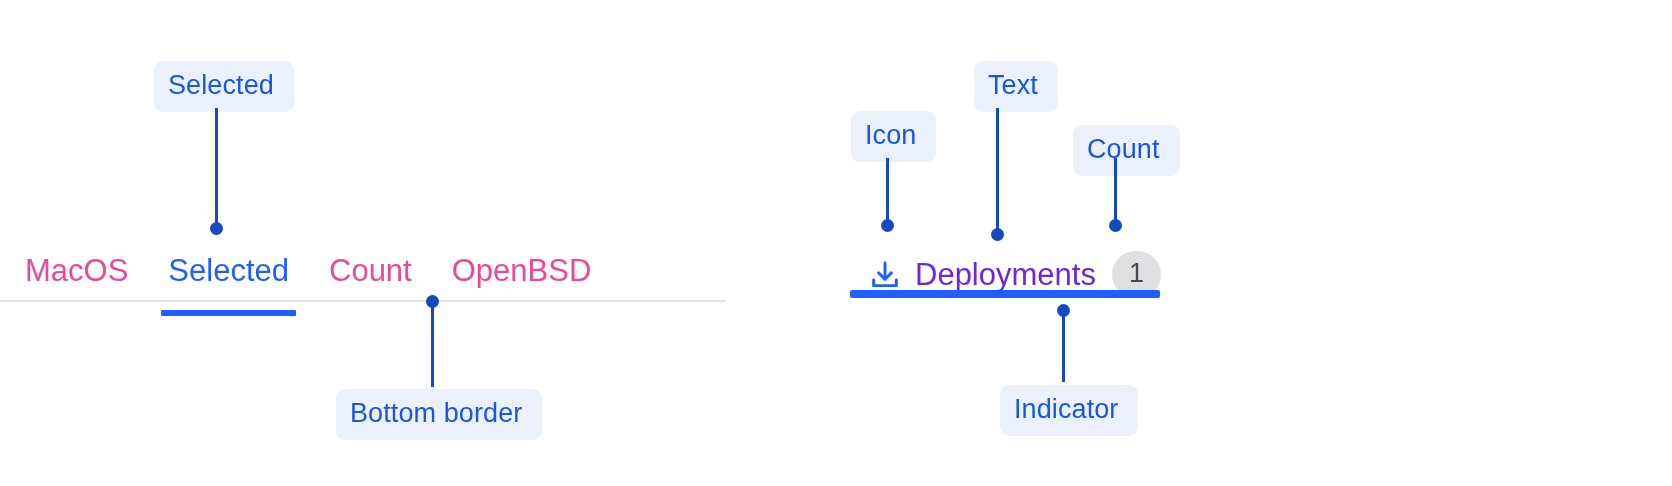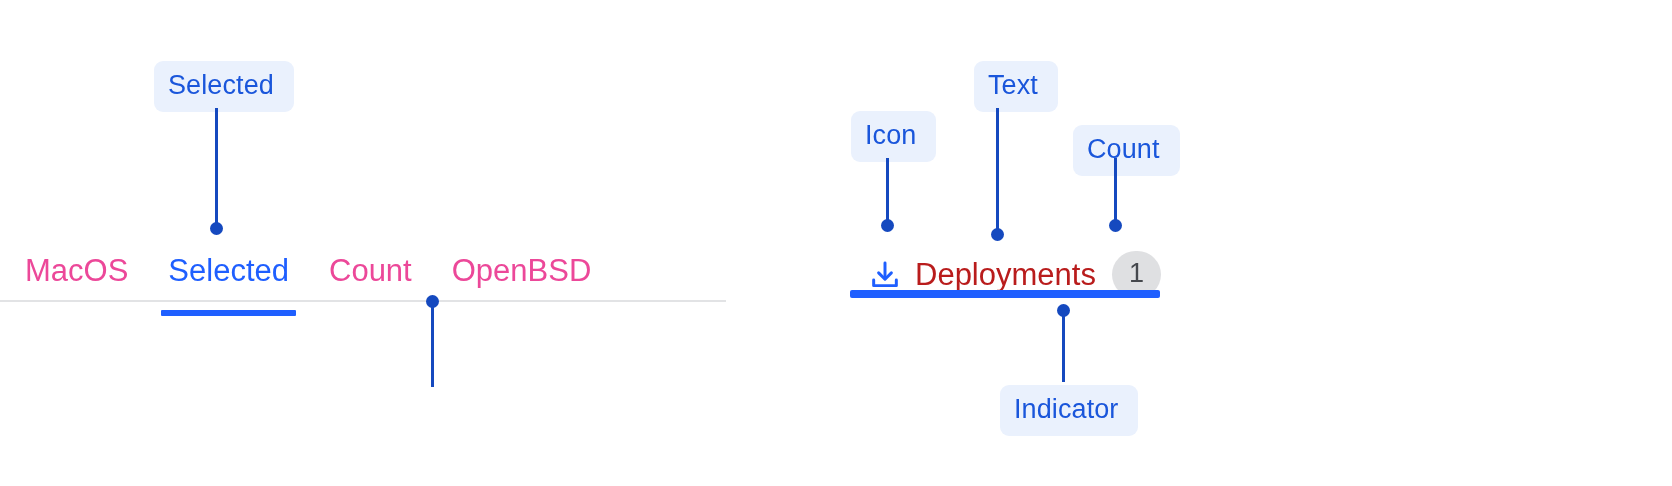--- a/index.html
+++ b/index.html
@@ -94,21 +94,21 @@
     display: inline-flex;
     align-items: center;
     justify-content: center;
     width: 34px;
     height: 34px;
     margin-right: 13px;
   }
   .deploy-label {
     font-size: 31px;
     line-height: 1;
-    color: #b91c1c;
+    color: #6d28d9;
     text-align: right;
   }
   .deploy-count {
     margin-left: 16px;
     background: #dfe0e2;
     color: #45484d;
     font-size: 27px;
     line-height: 1;
     border-radius: 999px;
     padding: 9px 17px 11px 17px;
@@ -143,20 +143,21 @@
     <button class="tab">
       <span>Count</span>
     </button>
     <button class="tab">
       <span>OpenBSD</span>
     </button>
   </div>
 
   <div class="anno-dot" style="left:426px; top:295px;"></div>
   <div class="anno-line" style="left:431px; top:301px; height:86px;"></div>
+  <div class="anno-pill" style="left:336px; top:389px;">Bottom border</div>
 
   <div class="anno-pill" style="left:851px; top:111px;">Icon</div>
   <div class="anno-line" style="left:886px; top:158px; height:66px;"></div>
   <div class="anno-dot" style="left:881px; top:219px;"></div>
 
   <div class="anno-pill" style="left:962px; top:61px;margin-left:12px;">Text</div>
   <div class="anno-line" style="left:996px; top:108px; height:124px;"></div>
   <div class="anno-dot" style="left:991px; top:228px;"></div>
 
   <div class="anno-pill" style="left:1073px; top:125px;">Count</div>

